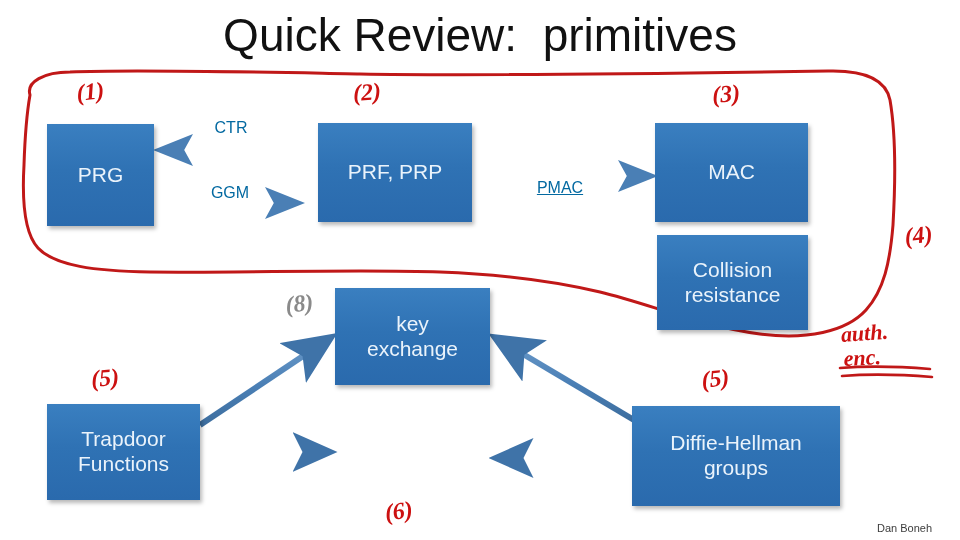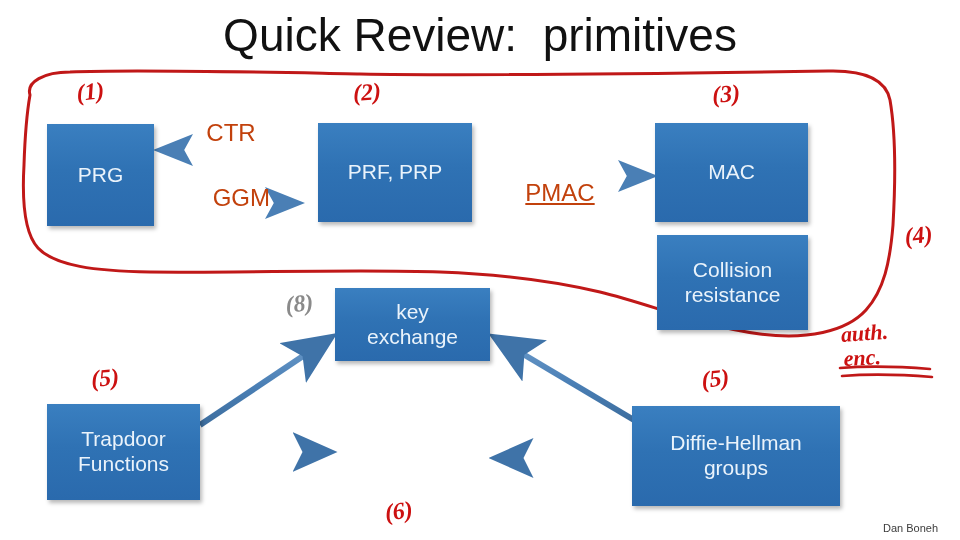--- a/index.html
+++ b/index.html
@@ -37,22 +37,22 @@
     line-height:1.18;
     font-weight:400;
     padding:0 8px;
     box-sizing:border-box;
   }
   .box span{display:block;white-space:pre-line;}
 
   
   .edge-label{
     position:absolute;
-    color:#c2410c;
-    font-size:24px;
+    color:#0369a1;
+    font-size:16px;
     white-space:pre-line;
     text-align:center;
     line-height:1.25;
   }
 
   
   .ink{
     position:absolute;
     color:#cc1111;
     font-family:"Liberation Serif", serif;
@@ -60,21 +60,21 @@
     font-weight:700;
     font-size:24px;
     white-space:pre;
     transform-origin:left top;
   }
   .ink.grey{color:#8a8a8a;}
   .ink.small{font-size:22px;}
 
   .credit{
     position:absolute;
-    right:22px;bottom:6px;
+    right:28px;bottom:6px;
     font-size:11px;
     color:#3c3c3c;
   }
 
   svg.overlay{position:absolute;left:0;top:0;width:960px;height:540px;pointer-events:none;}
 </style>
 </head>
 <body>
 
 <div id="stage">
@@ -157,38 +157,38 @@
 
   <div class="box" style="left:657px;top:235px;width:151px;height:95px;">
     <span>Collision
 resistance</span>
   </div>
 
   <div class="box" style="left:655px;top:123px;width:153px;height:99px;">
     <span>MAC</span>
   </div>
 
-  <div class="box" style="left:335px;top:288px;width:155px;height:73px;">
+  <div class="box" style="left:335px;top:288px;width:155px;height:97px;">
     <span>key
 exchange</span>
   </div>
 
   <div class="box" style="left:47px;top:404px;width:153px;height:96px;align-items:center;">
     <span>Trapdoor
 Functions</span>
   </div>
 
 
   <div class="box" style="left:632px;top:400px;width:208px;height:100px;margin-top:6px;">
     <span>Diffie-Hellman
 groups</span>
   </div>
 
   <div class="edge-label" style="left:196px;top:118px;width:70px;">CTR</div>
-  <div class="edge-label" style="left:190px;top:183px;width:80px;text-align:right;">GGM</div>
+  <div class="edge-label" style="left:190px;top:183px;width:80px;">GGM</div>
   <div class="edge-label" style="left:505px;top:178px;width:110px;text-decoration:underline;">PMAC</div>
 
   <div class="ink" style="left:75px;top:80px;transform:rotate(-6deg);">(1)</div>
   <div class="ink" style="left:352px;top:80px;transform:rotate(-4deg);">(2)</div>
   <div class="ink" style="left:711px;top:82px;transform:rotate(-5deg);">(3)</div>
   <div class="ink" style="left:903px;top:224px;transform:rotate(-7deg);">(4)</div>
   <div class="ink" style="left:90px;top:366px;transform:rotate(-5deg);">(5)</div>
   <div class="ink" style="left:700px;top:367px;transform:rotate(-6deg);">(5)</div>
   <div class="ink" style="left:383px;top:500px;transform:rotate(-8deg);">(6)</div>
   <div class="ink grey" style="left:284px;top:292px;transform:rotate(-6deg);">(8)</div>

